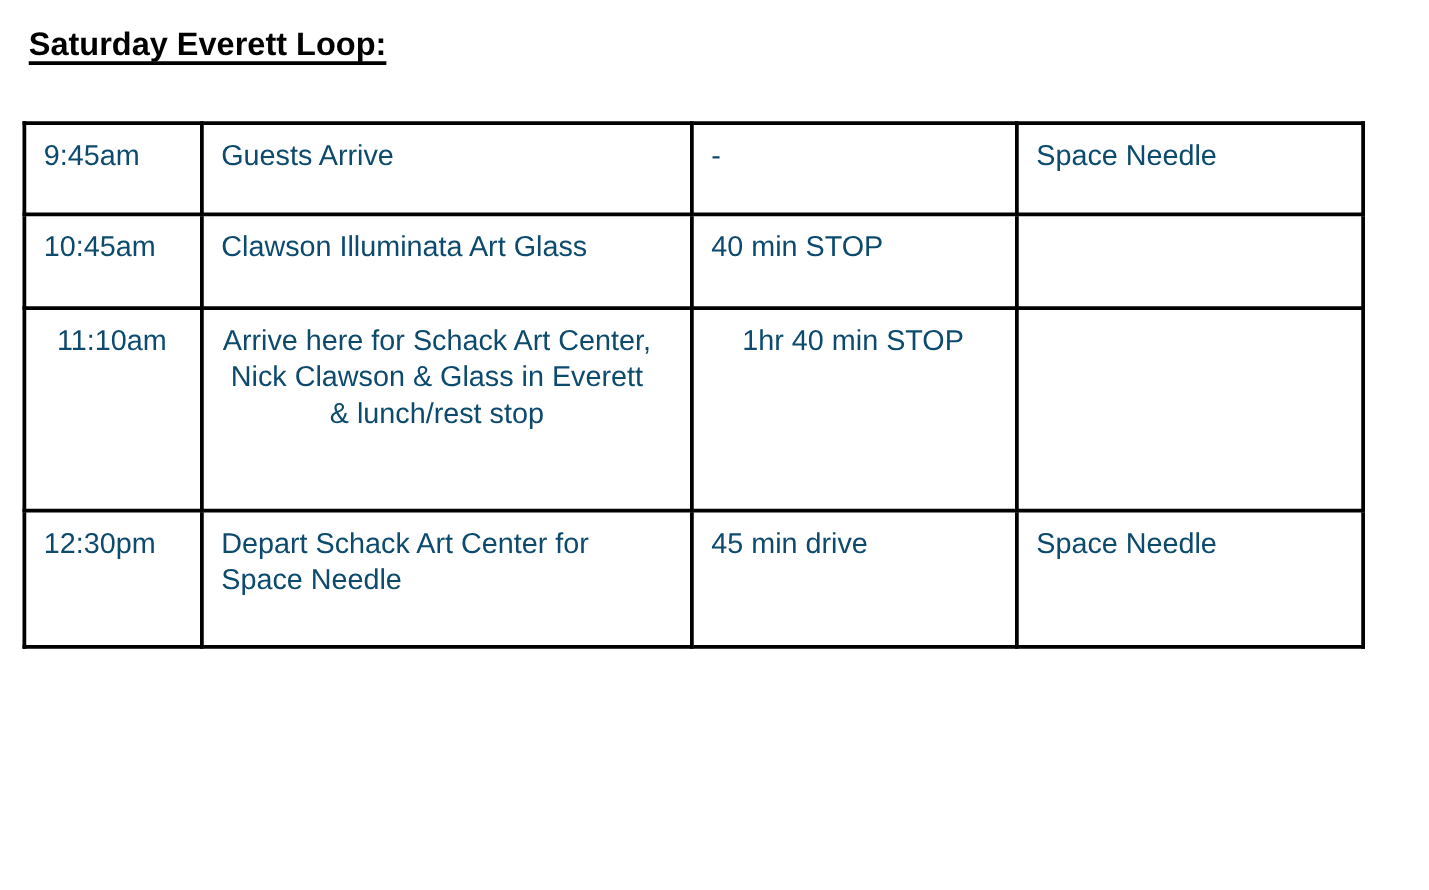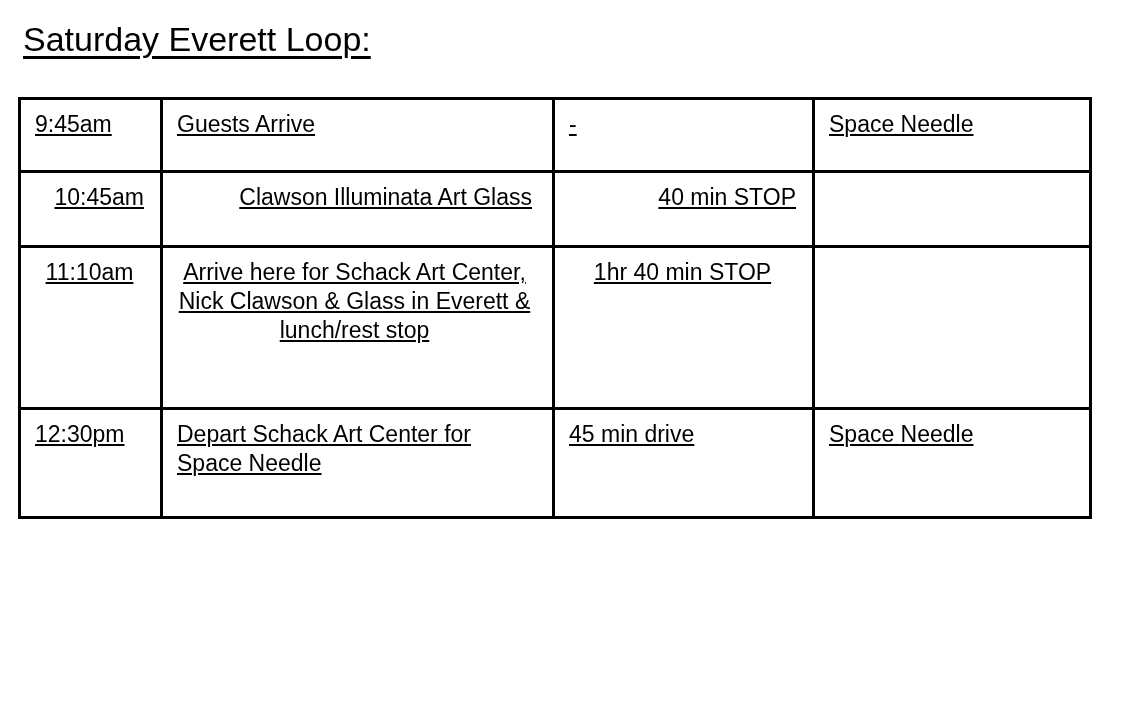--- a/index.html
+++ b/index.html
@@ -17,55 +17,54 @@
   .page {
     position: relative;
     width: 1143px;
     height: 712px;
   }
   .doc-title {
     position: absolute;
     left: 23px;
     top: 20px;
     margin: 0;
-    font-size: 34px;
-    font-weight: normal;
+    font-size: 26px;
+    font-weight: bold;
     text-decoration: underline;
     text-decoration-thickness: 3px;
     text-underline-offset: 5px;
     color: #000000;
     white-space: nowrap;
   }
   table.itinerary {
     position: absolute;
     left: 18px;
     top: 97px;
     border-collapse: collapse;
     table-layout: fixed;
     width: 1071px;
   }
   table.itinerary td {
     border: 3px solid #000000;
     vertical-align: top;
     padding: 10px 16px 8px 14px;
     font-size: 23px;
     line-height: 29px;
-    color: #000000;
+    color: #0c4a6e;
     word-wrap: break-word;
-    text-decoration: underline;
   }
   table.itinerary td.col-activity {
-    padding-right: 20px;
+    padding-right: 30px;
   }
   table.itinerary td.col-location {
     padding-right: 24px;
   }
   tr.r1 td { height: 52px; }
   tr.r2 td { height: 86px; }
-  tr.r3 td { height: 54px; text-align: right; }
+  tr.r3 td { height: 54px; }
   tr.r4 td { height: 82px; }
   tr.r5 td { height: 141px; text-align: center; }
   tr.r6 td { height: 88px; }
 </style>
 </head>
 <body>
 
 <div class="page">
 
   <h1 class="doc-title">Saturday Everett Loop:</h1>

